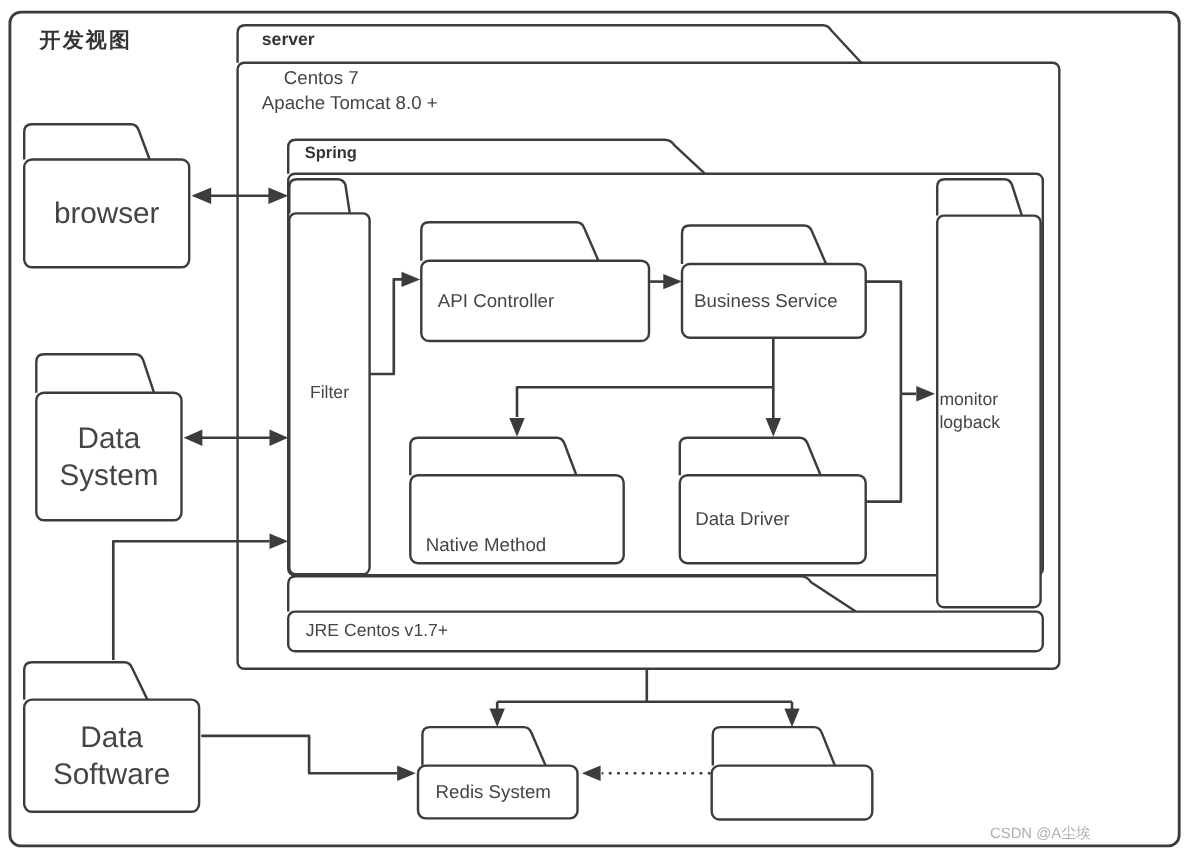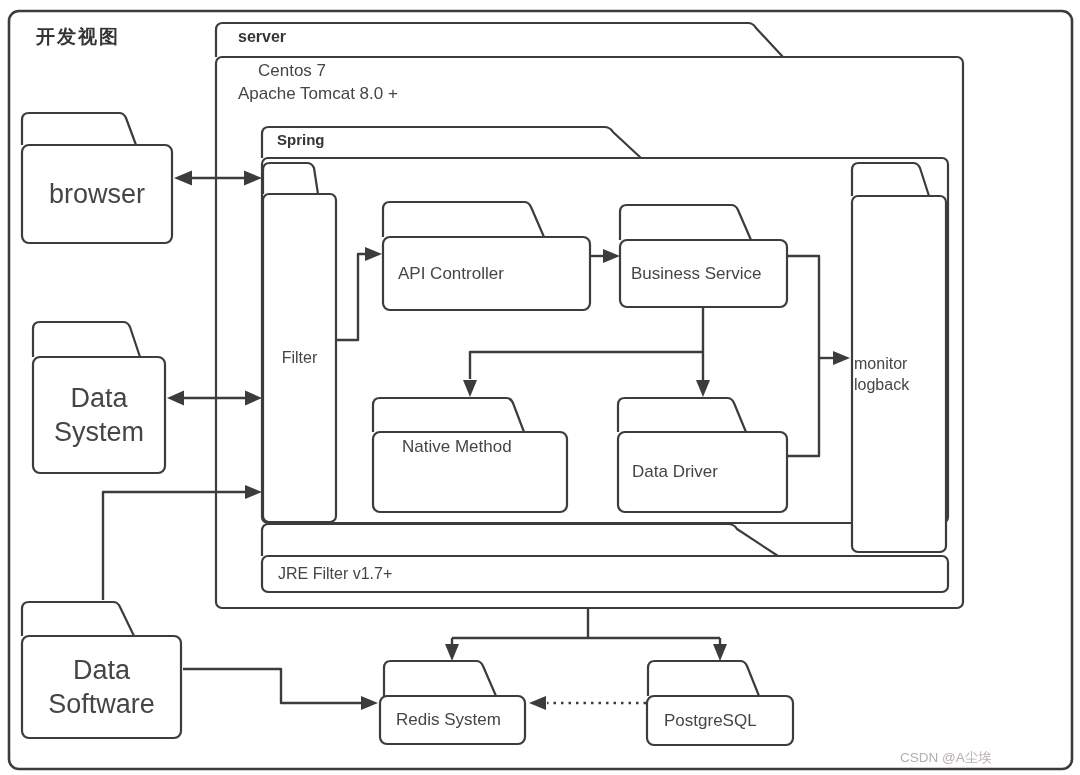--- a/index.html
+++ b/index.html
@@ -167,29 +167,29 @@
 
   <div class="lbl bold" style="left:36px; top:24px; font-size:19px; letter-spacing:2px;">开发视图</div>
 
   <div class="lbl bold" style="left:238px; top:28px; font-size:16px;">server</div>
 
   <div class="lbl" style="left:238px; top:61px; font-size:17px;margin-left:20px;">Centos 7</div>
   <div class="lbl" style="left:238px; top:84px; font-size:17px;">Apache Tomcat 8.0 +</div>
 
   <div class="lbl bold" style="left:277px; top:131px; font-size:15px;">Spring</div>
 
-  <div class="lbl vflex" style="left:262px; top:556px; width:686px; height:36px; padding-left:16px; box-sizing:border-box; font-size:16px;">JRE Filter v1.7+</div>
+  <div class="lbl vflex" style="left:262px; top:556px; width:686px; height:36px; padding-left:16px; box-sizing:border-box; font-size:16px;">JRE Centos v1.7+</div>
 
   <div class="lbl cflex node-txt" style="left:263px; top:194px; width:73px; height:328px; font-size:16px;">Filter</div>
 
   <div class="lbl vflex node-txt" style="left:383px; top:237px; width:207px; height:73px; padding-left:15px; box-sizing:border-box;">API Controller</div>
 
   <div class="lbl vflex node-txt" style="left:620px; top:240px; width:166px; height:67px; padding-left:11px; box-sizing:border-box;">Business Service</div>
 
-  <div class="lbl vflex node-txt" style="left:373px; top:407px; width:156px; height:80px; padding-left:14px; box-sizing:border-box;margin-left:15px;">Native Method</div>
+  <div class="lbl vflex node-txt" style="left:373px; top:456px; width:156px; height:80px; padding-left:14px; box-sizing:border-box;">Native Method</div>
 
   <div class="lbl vflex node-txt" style="left:618px; top:432px; width:169px; height:80px; padding-left:14px; box-sizing:border-box;">Data Driver</div>
 
   <div class="lbl colflex" style="left:852px; top:196px; width:94px; height:356px; padding-left:2px; box-sizing:border-box; font-size:16px; line-height:21px;">
     <span>monitor</span>
     <span>logback</span>
   </div>
 
   <div class="lbl cflex big" style="left:22px; top:145px; width:150px; height:98px;">browser</div>
 
@@ -198,17 +198,16 @@
     <span>System</span>
   </div>
 
   <div class="lbl colcen big" style="left:22px; top:636px; width:159px; height:102px;">
     <span>Data</span>
     <span>Software</span>
   </div>
 
   <div class="lbl vflex node-txt" style="left:380px; top:696px; width:145px; height:48px; padding-left:16px; box-sizing:border-box;">Redis System</div>
 
-  <div class="lbl vflex node-txt" style="left:647px; top:696px; width:146px; height:49px; padding-left:17px; box-sizing:border-box;">PostgreSQL</div>
 
   <div class="lbl watermark" style="left:900px; top:749px; width:165px;">CSDN @A尘埃</div>
 
 </div>
 
 </body></html>

